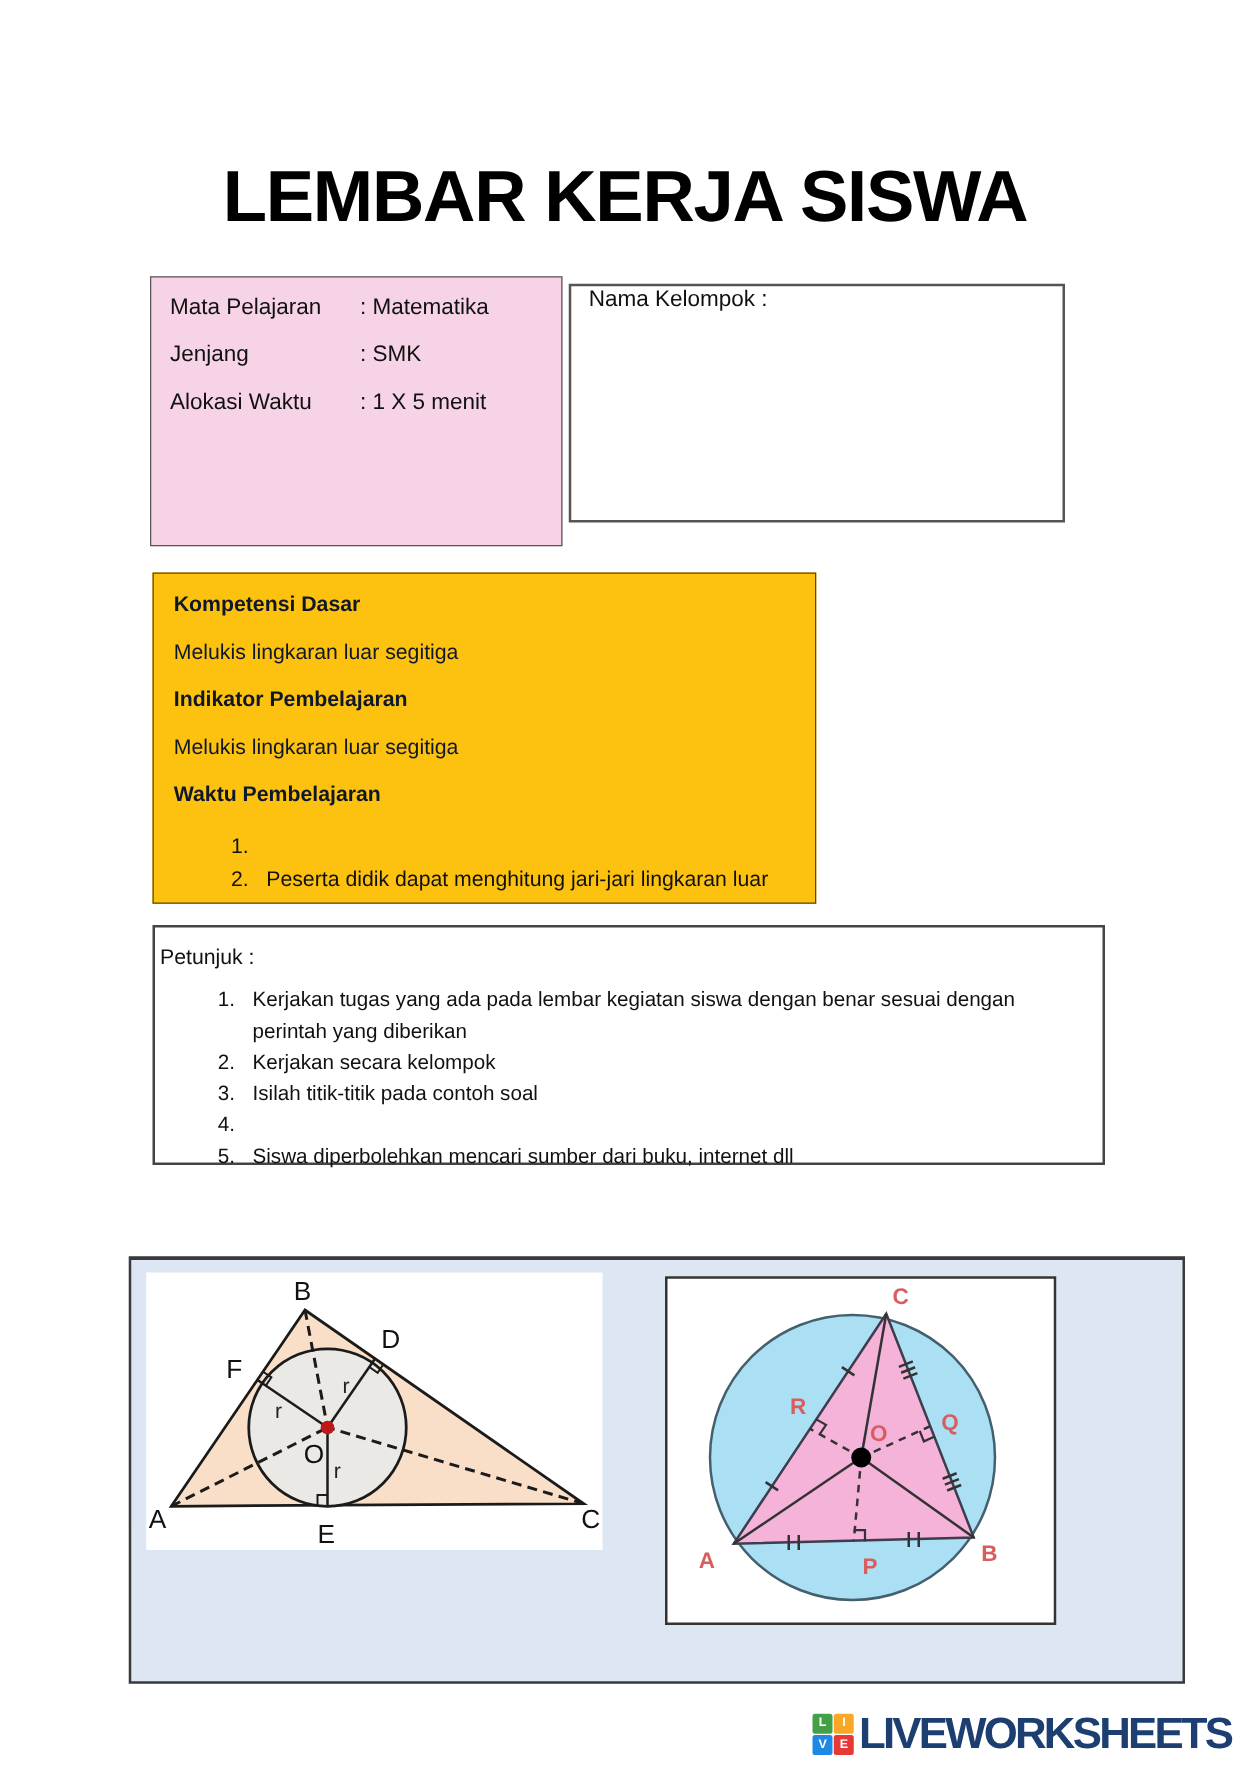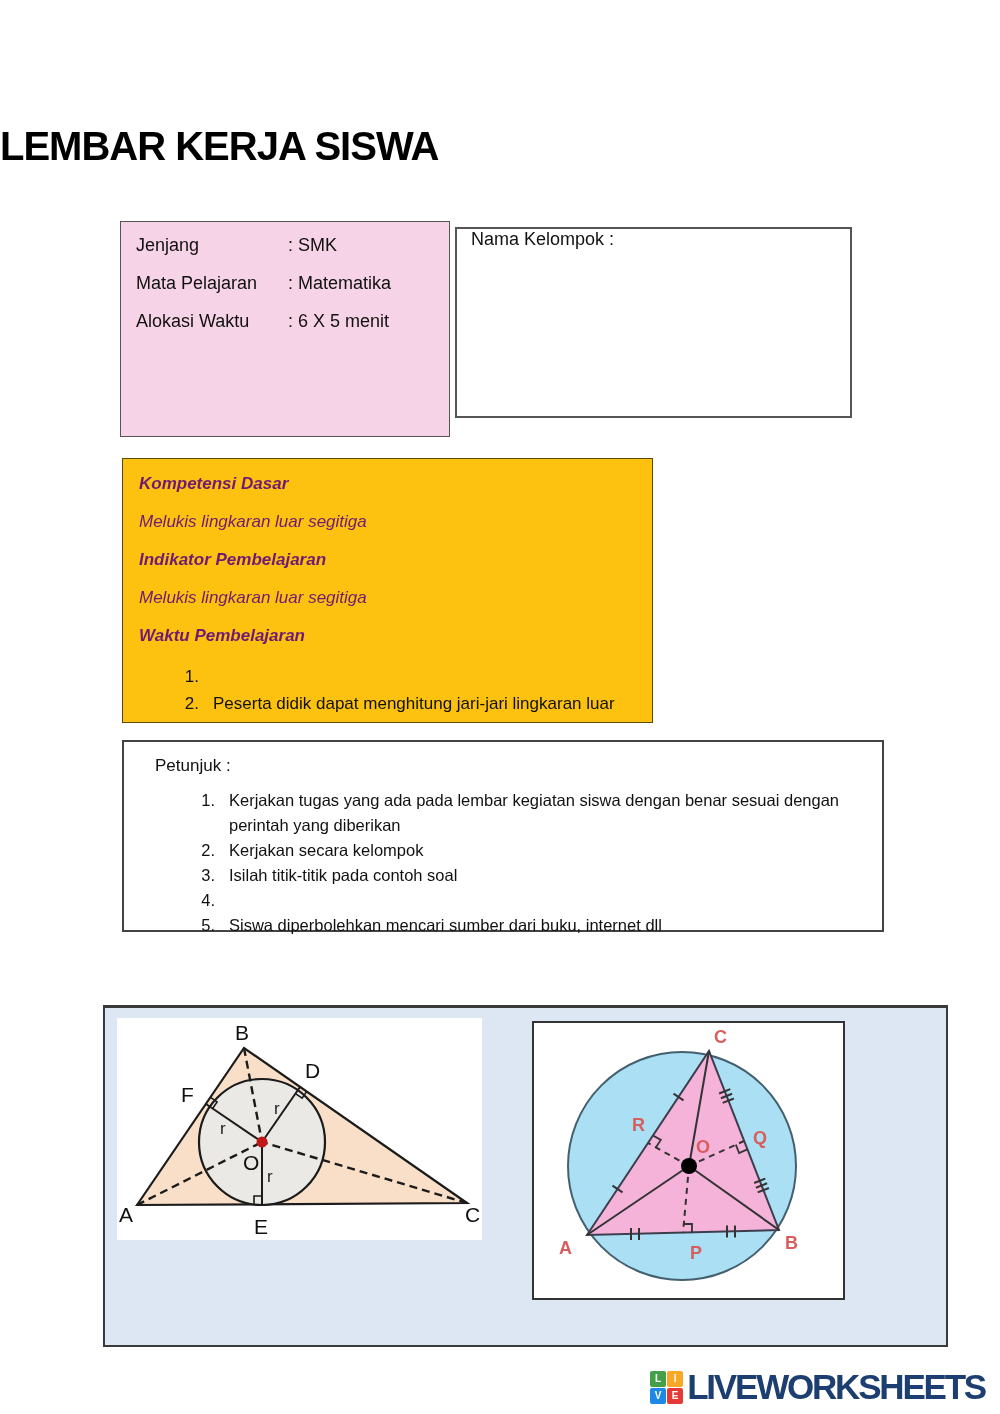--- a/index.html
+++ b/index.html
@@ -3,50 +3,50 @@
 <meta charset="utf-8">
 <style>
   * { margin:0; padding:0; box-sizing:border-box; }
   html,body { background:#ffffff; }
   .page {
     position:relative; width:1000px; height:1414px; background:#ffffff;
     font-family:"Liberation Sans", sans-serif; color:#111; overflow:hidden;
   }
   .title {
     position:absolute; top:124px; left:0; width:100%;
-    font-size:40px; font-weight:bold; letter-spacing:-1px; color:#000;
+    text-align:center; font-size:58px; font-weight:bold; letter-spacing:-1px; color:#000;
   }
   
   .info-box {
     position:absolute; left:120px; top:221px; width:330px; height:216px;
     border:1px solid #555; padding:12px 0 0 15px;
   }
   .info-row { display:flex; font-size:18px; line-height:23px; margin-bottom:15px; }
   .info-label { width:152px; flex:none; }
   
   .nama-box {
     position:absolute; left:455px; top:227px; width:397px; height:191px;
     background:#fff; border:2px solid #555; padding:0 14px;
   }
   .nama-box .lbl { font-size:18px; }
   
   .komp-box {
     position:absolute; left:122px; top:458px; width:531px; height:265px;
     border:1px solid #5c4a00; padding:14px 14px 0 16px;
   }
-  .komp-box .blk { font-size:17px; line-height:22px; margin-bottom:16px; color:#701a75;font-style:italic; }
+  .komp-box .blk { font-size:17px; line-height:22px; margin-bottom:16px; color:#0f172a; }
   .komp-box .bold { font-weight:bold; }
   .num-row { display:flex; }
   .num-row .num { width:28px; flex:none; text-align:right; margin-right:14px; }
   .komp-list { padding-left:32px; }
   .komp-list .num-row { font-size:17px; line-height:27px; }
   
   .pet-box {
     position:absolute; left:122px; top:740px; width:762px; height:192px;
-    background:#fff; border:2px solid #444; padding:12px 14px 0 31px;
+    background:#fff; border:2px solid #444; padding:12px 14px 0 4px;
   }
   .pet-box .hd { font-size:17px; line-height:24px; margin-bottom:10px; }
   .pet-list { padding-left:32px; }
   .pet-list .num-row { font-size:16.5px; line-height:25px; }
   .pet-list .txt { max-width:655px; }
   
   .fig-panel {
     position:absolute; left:103px; top:1005px; width:845px; height:342px;
     border:2px solid #3a3a3a; border-top-width:3px;
   }
@@ -80,30 +80,30 @@
 </style>
 </head>
 <body>
 
 <div class="page">
 
   <div class="title">LEMBAR KERJA SISWA</div>
 
   <div class="info-box" style="background: rgb(247, 211, 231);">
     <div class="info-row">
+      <span class="info-label">Mata Pelajaran</span>
+      <span class="info-value">: Matematika</span>
+    </div>
+    <div class="info-row">
       <span class="info-label">Jenjang</span>
       <span class="info-value">: SMK</span>
     </div>
     <div class="info-row">
-      <span class="info-label">Mata Pelajaran</span>
-      <span class="info-value">: Matematika</span>
-    </div>
-    <div class="info-row">
       <span class="info-label">Alokasi Waktu</span>
-      <span class="info-value">:  6 X 5 menit</span>
+      <span class="info-value">:  1 X 5 menit</span>
     </div>
   </div>
 
   <div class="nama-box">
     <div class="lbl">Nama Kelompok :</div>
   </div>
 
   <div class="komp-box" style="background: rgb(253, 194, 15);">
     <div class="blk bold">Kompetensi Dasar</div>
     <div class="blk">Melukis lingkaran luar segitiga</div>

